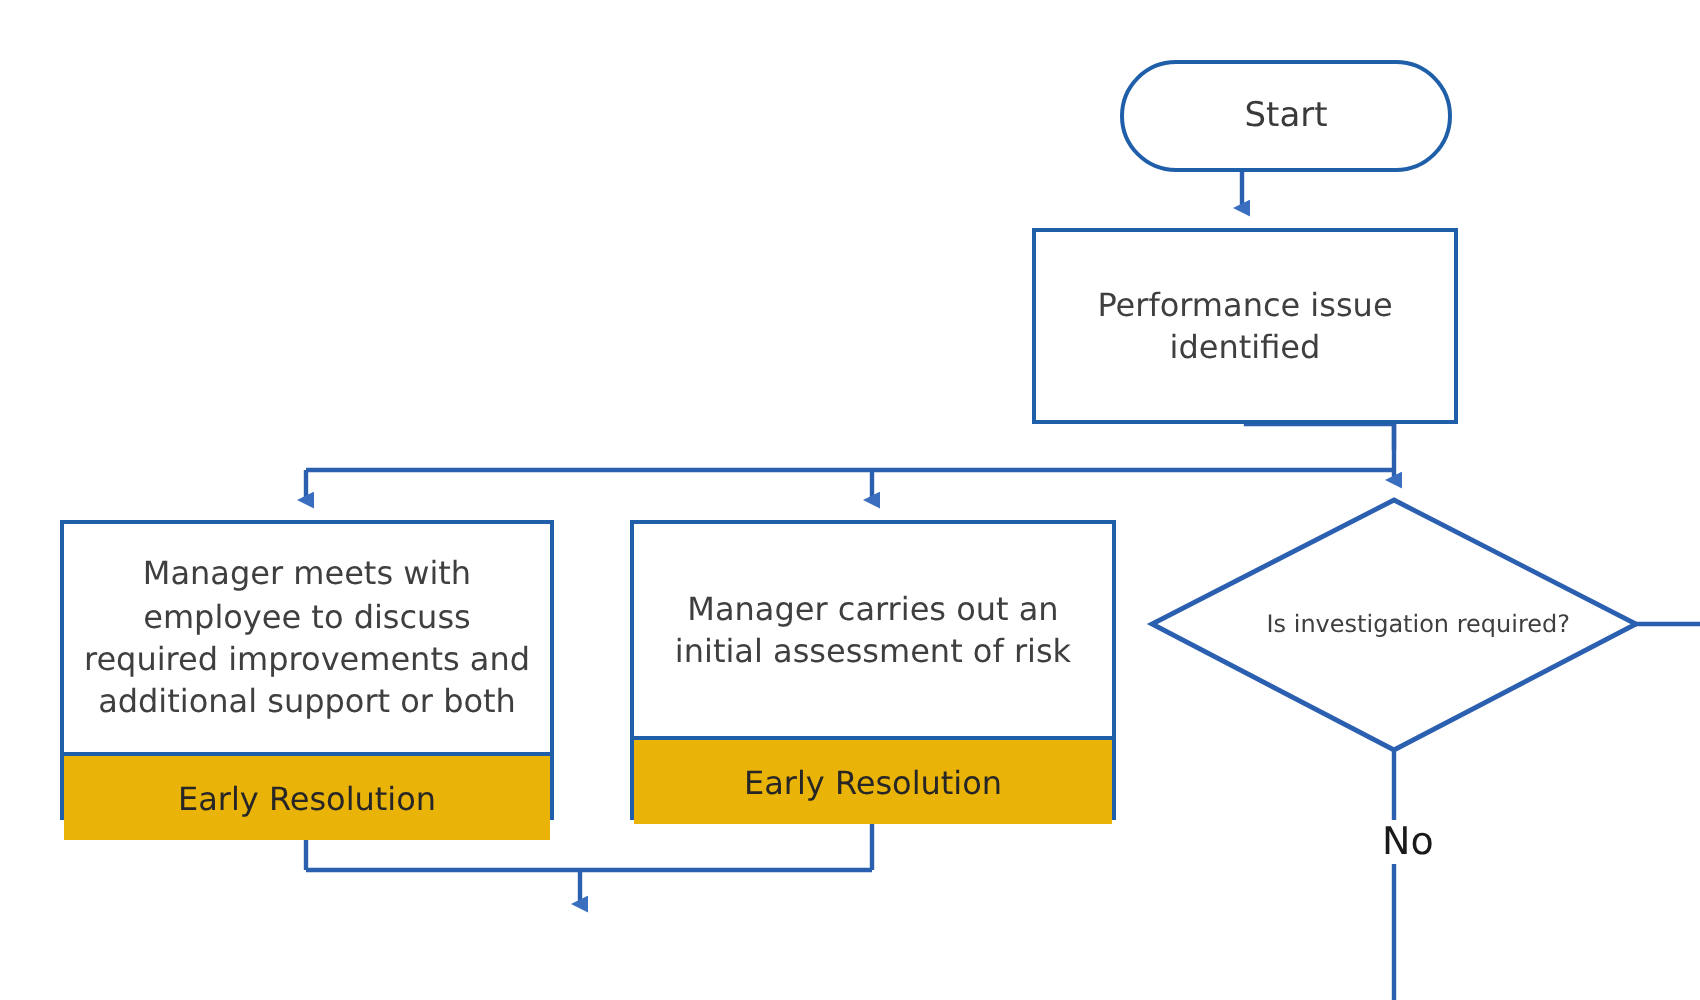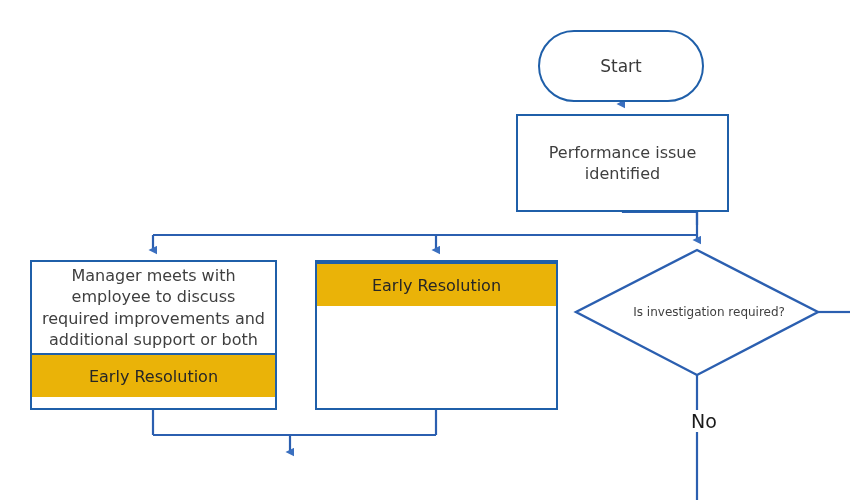--- a/index.html
+++ b/index.html
@@ -139,34 +139,35 @@
       <path d="M290,435 L290,452" marker-end="url(#arrow)"></path>
 
       <path d="M697,250 L818,312 L697,375 L576,312 Z" stroke-width="2.4"></path>
 
       <path d="M697,375 L697,500"></path>
 
       <path d="M818,312 L850,312"></path>
     </g>
   </svg>
 
-  <div class="node pill" style="left:538px; top:30px; width:166px; height:72px;">
+  <div class="node pill" style="left:560px; top:30px; width:166px; height:56px;">
     <span>Start</span>
   </div>
 
   <div class="node proc" style="left:516px; top:114px; width:213px; height:98px;">
     <span>Performance issue identified</span>
   </div>
 
   <div class="node proc2" style="left:30px; top:260px; width:247px; height:150px;">
-    <div class="body" style="height:91px;">Manager meets with employee to discuss required improvements and additional support or both</div>
+    <div class="body" style="height:114px;">Manager meets with employee to discuss required improvements and additional support or both</div>
     <div class="band" style="height:44px;">Early Resolution</div>
   </div>
 
   <div class="node proc2" style="left:315px; top:260px; width:243px; height:150px;">
+    <div class="body" style="height:106px;">Manager carries out an initial assessment of risk</div>
     <div class="band" style="height:44px;">Early Resolution</div>
   </div>
 
   <div class="diamond-label" style="left:609px; top:290px; width:176px; height:46px;">
     <span>Is investigation required?</span>
   </div>
 
   <div class="edge-label" style="left:688px; top:410px;">
     <span>No</span>
   </div>

